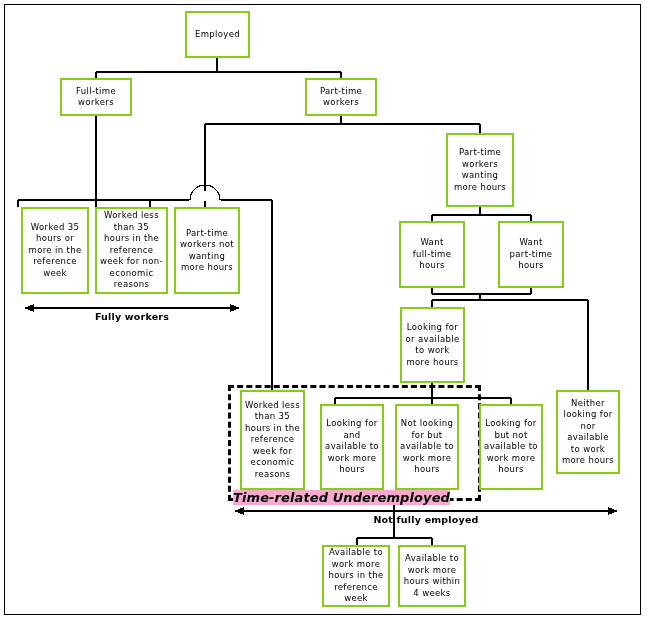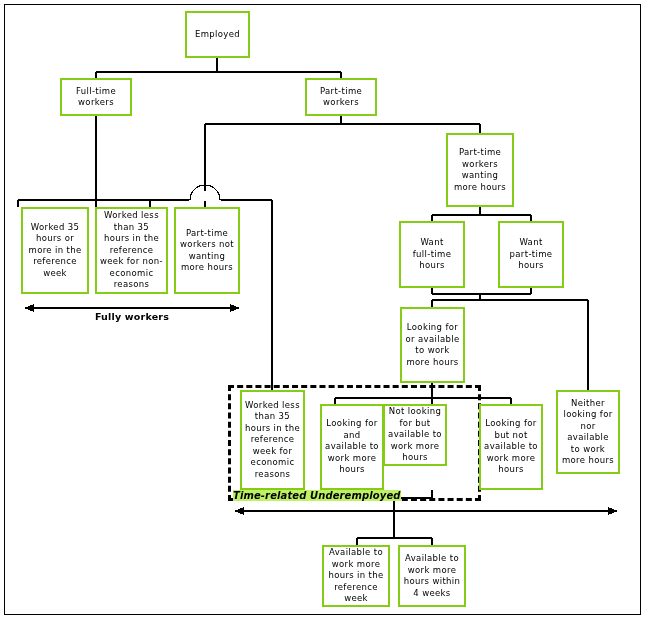--- a/index.html
+++ b/index.html
@@ -52,28 +52,28 @@
   
   .group-box{
     position:absolute;
     box-sizing:border-box;
     border:3px dashed #000;
     background:transparent;
     z-index:2;
   }
   .group-label{
     position:absolute;
-    font-size:10px;
+    font-size:13px;
     font-style:italic;
     font-weight:bold;
     color:#000;
     letter-spacing:0.1px;
     white-space:nowrap;
     z-index:6;
-    background:#bef264;
+    background:#f9a8d4;
   }
 
   
   .span-label{
     position:absolute;
     font-size:9.5px;
     font-weight:bold;
     color:#000;
     letter-spacing:0.2px;
     white-space:nowrap;
@@ -198,21 +198,21 @@
   </div>
 
   <div class="node" style="left:240px; top:390px; width:65px; height:100px; z-index:7;">
     <span>Worked less<br>than 35<br>hours in the<br>reference<br>week for<br>economic<br>reasons</span>
   </div>
 
   <div class="node" style="left:320px; top:404px; width:64px; height:86px; z-index:7;">
     <span>Looking for<br>and<br>available to<br>work more<br>hours</span>
   </div>
 
-  <div class="node" style="left:383px; top:404px; width:64px; height:62px; z-index:7;">
+  <div class="node" style="left:395px; top:404px; width:64px; height:86px; z-index:7;">
     <span>Not looking<br>for but<br>available to<br>work more<br>hours</span>
   </div>
 
   <div class="node" style="left:479px; top:404px; width:64px; height:86px; z-index:7;">
     <span>Looking for<br>but not<br>available to<br>work more<br>hours</span>
   </div>
 
   <div class="node" style="left:556px; top:390px; width:64px; height:84px;">
     <span>Neither<br>looking for<br>nor available<br>to work<br>more hours</span>
   </div>
@@ -220,14 +220,15 @@
   <div class="node" style="left:322px; top:545px; width:68px; height:62px;">
     <span>Available to<br>work more<br>hours in the<br>reference<br>week</span>
   </div>
 
   <div class="node" style="left:398px; top:545px; width:68px; height:62px;">
     <span>Available to<br>work more<br>hours within<br>4 weeks</span>
   </div>
 
   <div class="span-label" style="left:24px; top:311px; width:216px;">Fully workers</div>
 
+  <div class="span-label" style="left:234px; top:514px; width:384px;">Not fully employed</div>
 
 </div>
 
 </body></html>

